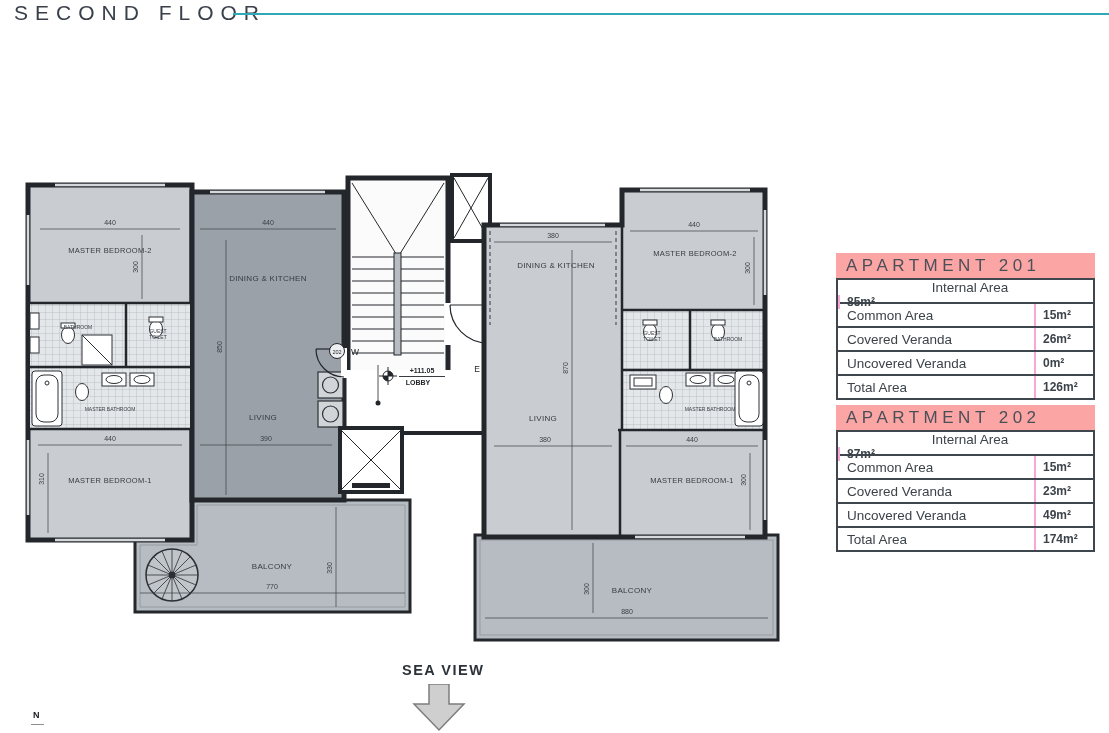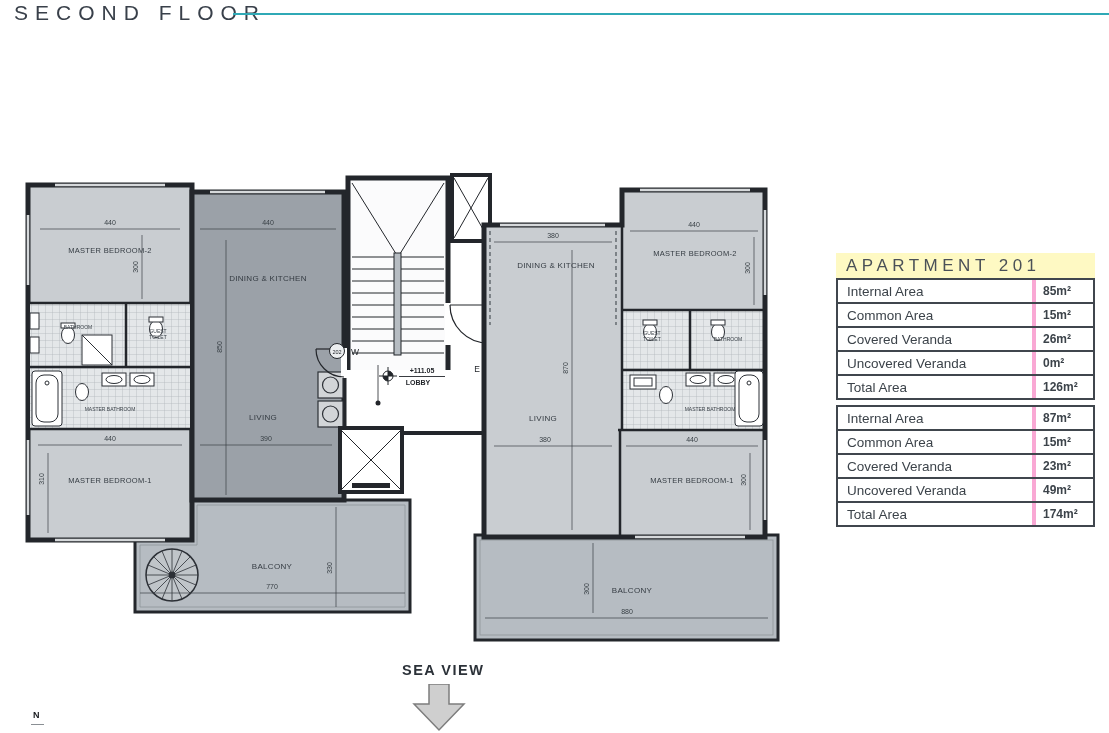--- a/index.html
+++ b/index.html
@@ -13,27 +13,27 @@
   .rm{font-size:7.5px;fill:#343b42;letter-spacing:.3px;}
   .rmL{font-size:8px;fill:#343b42;letter-spacing:.3px;}
   .rms{font-size:5px;fill:#3c434a;}
   .dim{font-size:7px;fill:#394046;}
   .lvl{font-size:7px;fill:#23262b;font-weight:bold;}
   .dlbl{font-size:8.5px;fill:#23262b;}
   .dnum{font-size:5.5px;fill:#23262b;}
   text{text-anchor:middle;}
   
   #tables{position:absolute;left:836px;top:253px;width:259px;}
-  .tbl-header{height:25px;line-height:26px;background:#fef9c3;color:#4a5057;
+  .tbl-header{height:25px;line-height:26px;background:#fca5a5;color:#4a5057;
               font-size:17px;letter-spacing:4.5px;padding-left:10px;font-weight:500;}
   .tbl-body{border:2px solid #40464d;background:#fff;}
   .tbl-row{display:flex;height:22px;align-items:center;border-top:2px solid #40464d;}
-  .tbl-row:first-child{border-top:none;}
+  .tbl-row:first-child{border-top:none;flex-direction:column;}
   .cell-label{flex:1;padding-left:9px;font-size:13.5px;color:#3c434a;}
-  .cell-value{width:50px;border-left:4px solid #f9a8d4;align-self:stretch;
+  .cell-value{width:50px;border-left:2px solid #f9a8d4;align-self:stretch;
               display:flex;align-items:center;padding-left:7px;font-size:12px;
               font-weight:bold;color:#3c434a;}
   .tbl+.tbl{margin-top:5px;}
   
   #sea-view{position:absolute;left:402px;top:662px;font-size:14.5px;letter-spacing:1.5px;
             color:#2b3138;font-weight:700;}
   #north{position:absolute;left:33px;top:710px;font-size:9px;font-weight:bold;color:#15181c;}
   #north-mark{position:absolute;left:31px;top:724px;width:13px;height:4px;
               border-top:1px solid #8a8f94;}
 </style>
@@ -333,20 +333,21 @@
           <div class="cell-label">Uncovered Veranda</div>
           <div class="cell-value">0m²</div>
         </div>
         <div class="tbl-row">
           <div class="cell-label">Total Area</div>
           <div class="cell-value">126m²</div>
         </div>
       </div>
     </div>
     <div class="tbl">
+      <div class="tbl-header">APARTMENT 202</div>
       <div class="tbl-body">
         <div class="tbl-row">
           <div class="cell-label">Internal Area</div>
           <div class="cell-value">87m²</div>
         </div>
         <div class="tbl-row">
           <div class="cell-label">Common Area</div>
           <div class="cell-value">15m²</div>
         </div>
         <div class="tbl-row">

